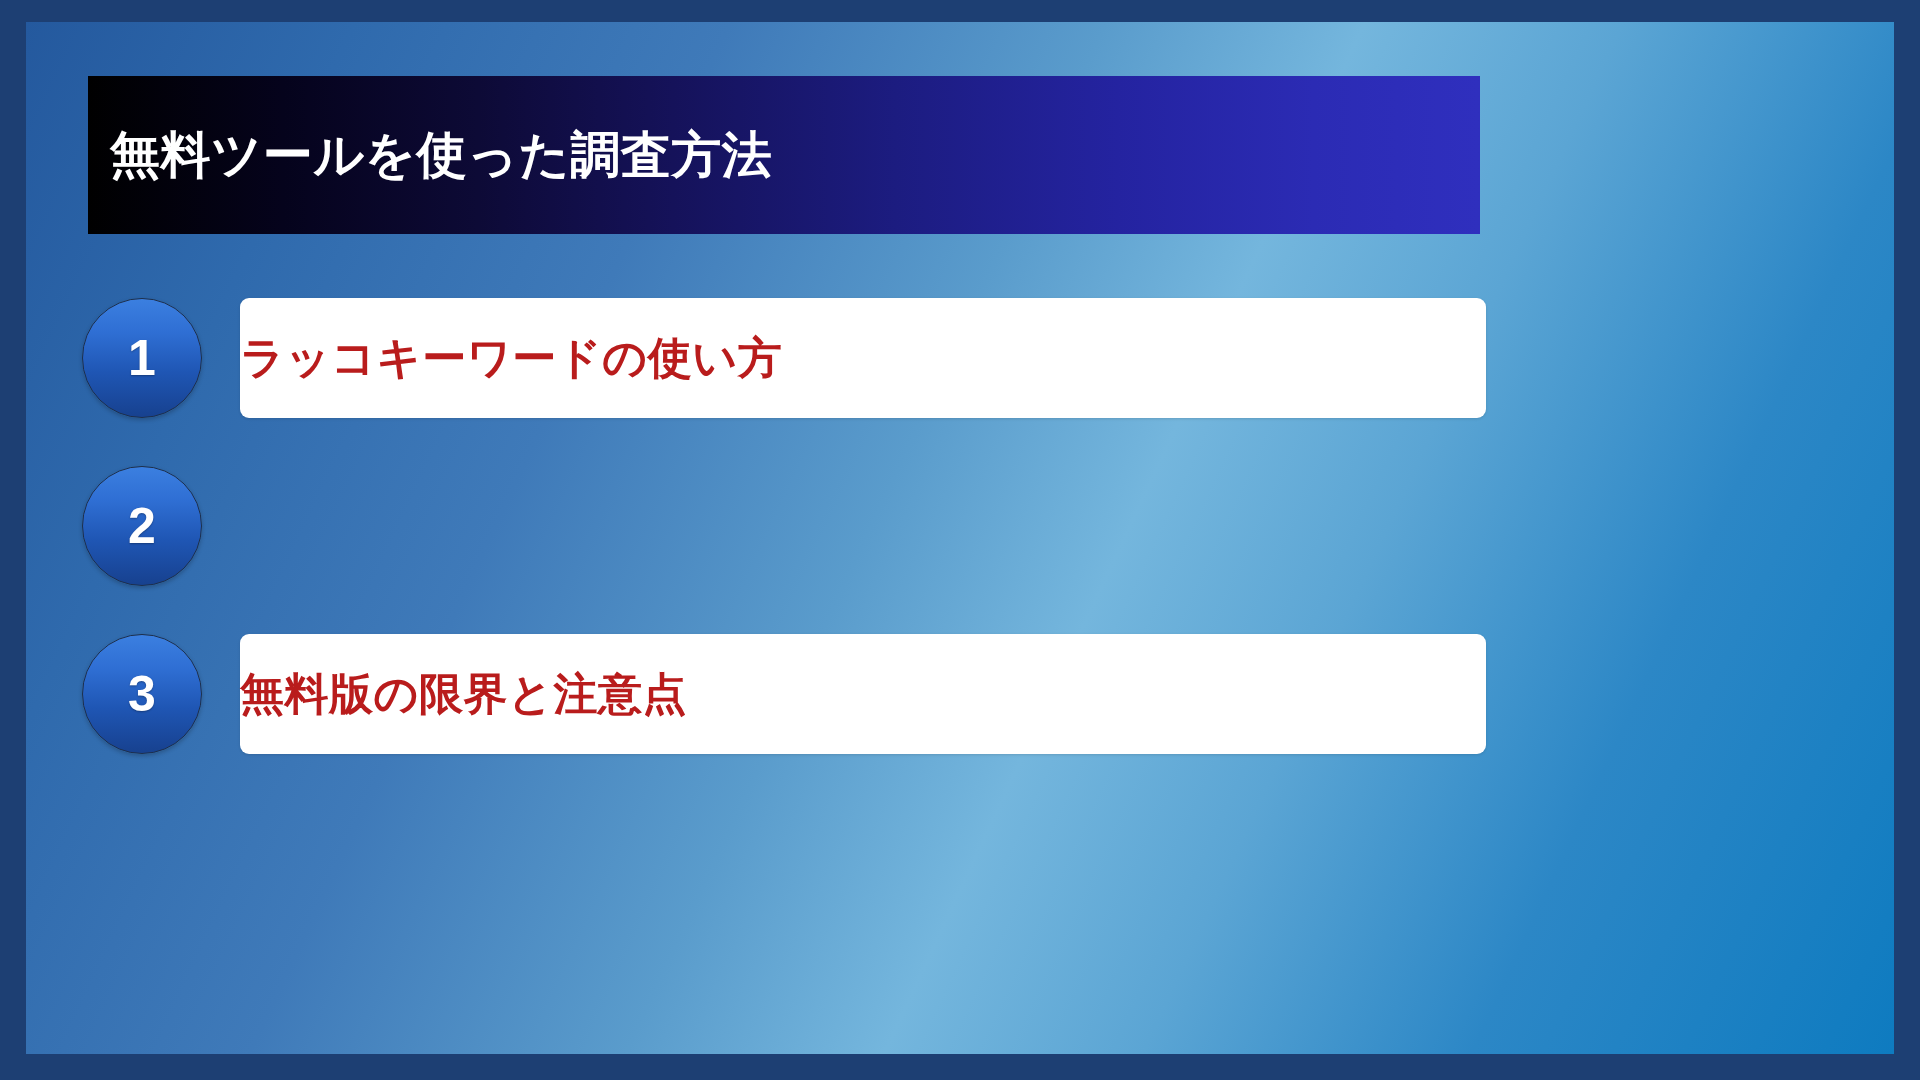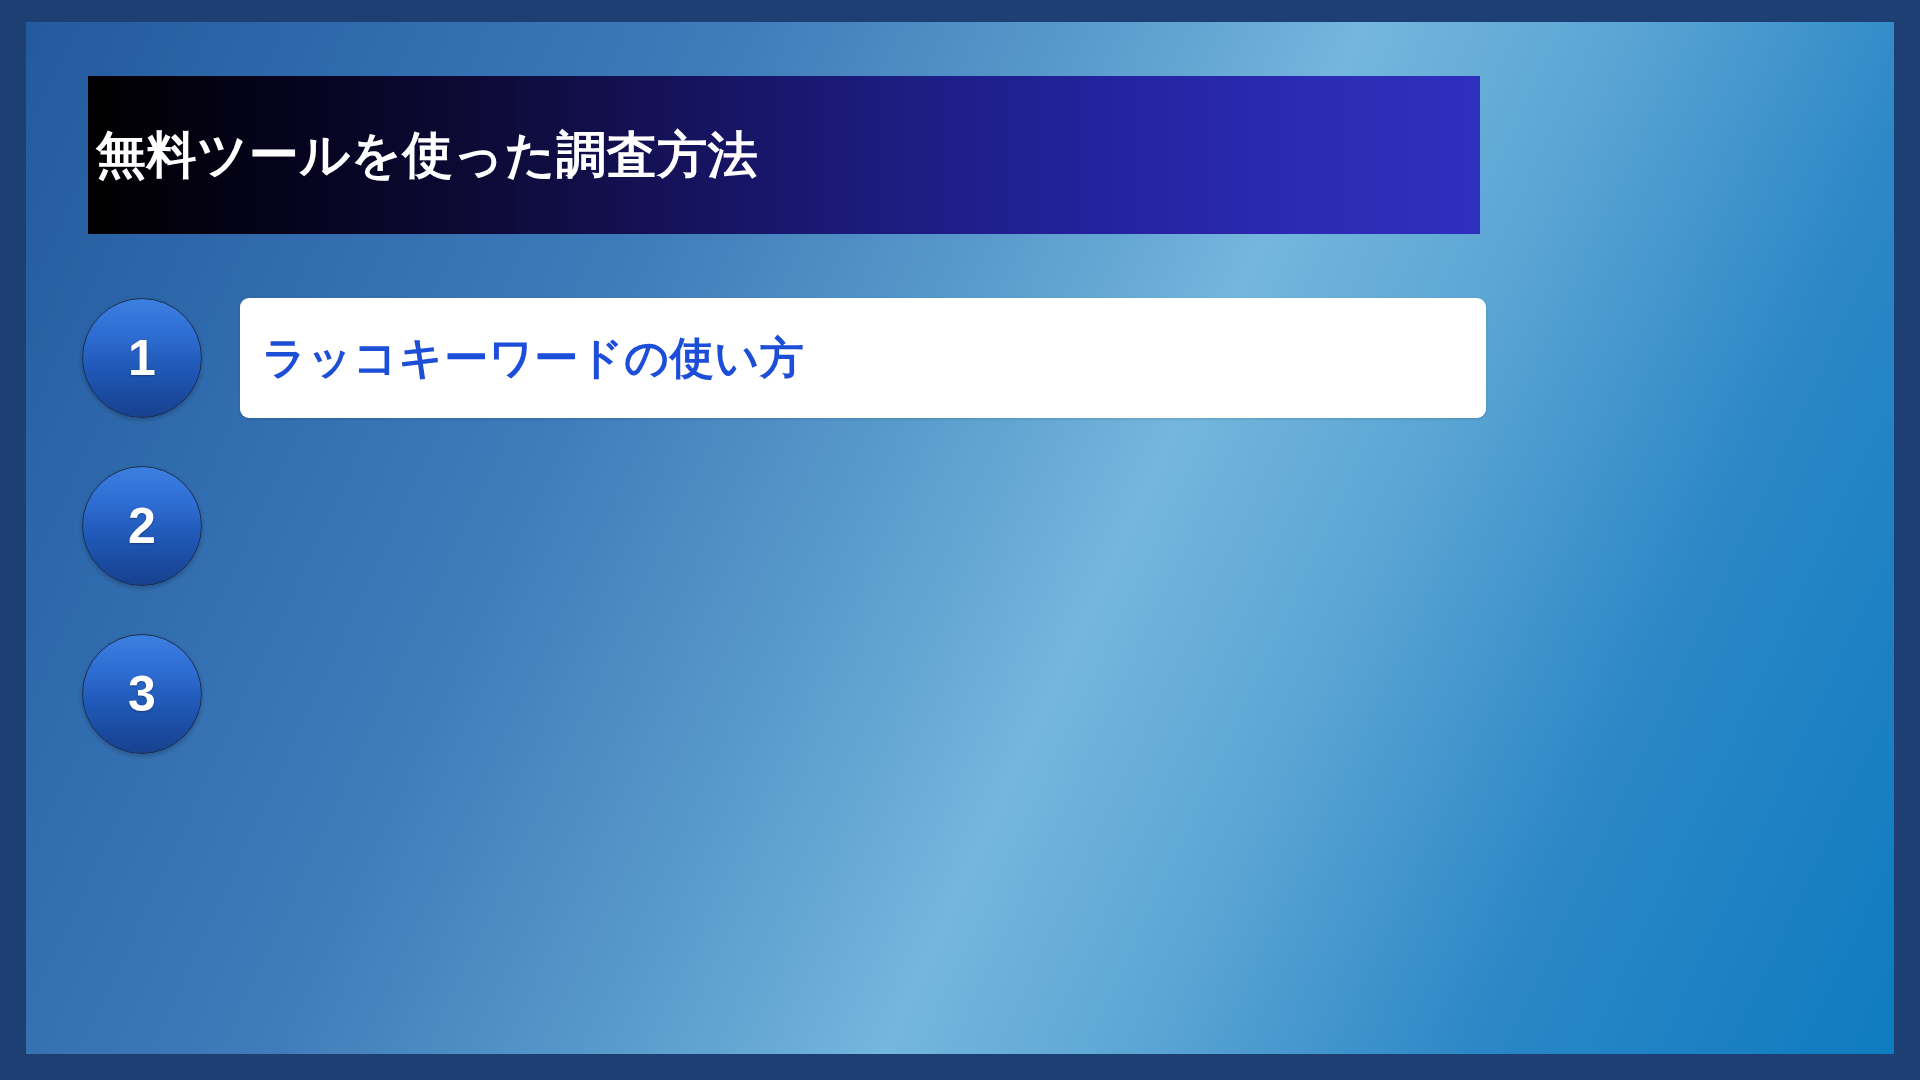--- a/index.html
+++ b/index.html
@@ -61,21 +61,21 @@
       #2b2bb4 88%,
       #2f2fbe 100%);
     display: flex;
     align-items: center;
   }
   #title-text {
     color: #ffffff;
     font-size: 50px;
     font-weight: 700;
     letter-spacing: 0.5px;
-    margin-left: 8px;
+    margin-left: 22px;
     line-height: 1.1;
     white-space: nowrap;
   }
 
   
   #item-list {
     position: absolute;
     left: 40px;
     top: 276px;
     width: 1420px;
@@ -115,24 +115,23 @@
     flex: 1 1 auto;
     margin-left: 38px;
     height: 120px;
     background: #ffffff;
     border-radius: 9px;
     display: flex;
     align-items: center;
     box-shadow: 0 1px 3px rgba(0,0,0,0.12);
   }
   .item-card-text {
-    color: #1d4ed8;
+    color: #b91c1c;
     font-size: 44px;
     font-weight: 700;
-    margin-left: 22px;
     letter-spacing: 0.5px;
     white-space: nowrap;
   }
 </style>
 </head>
 <body>
 
 <div id="slide-root">
   <div id="slide-canvas">
 
@@ -154,17 +153,20 @@
       <div class="item-row">
         <div class="item-badge">
           <span class="item-badge-number">2</span>
         </div>
       </div>
 
       <div class="item-row">
         <div class="item-badge">
           <span class="item-badge-number">3</span>
         </div>
+        <div class="item-card">
+          <span class="item-card-text">無料版の限界と注意点</span>
+        </div>
       </div>
 
     </div>
   </div>
 </div>
 
 </body></html>

